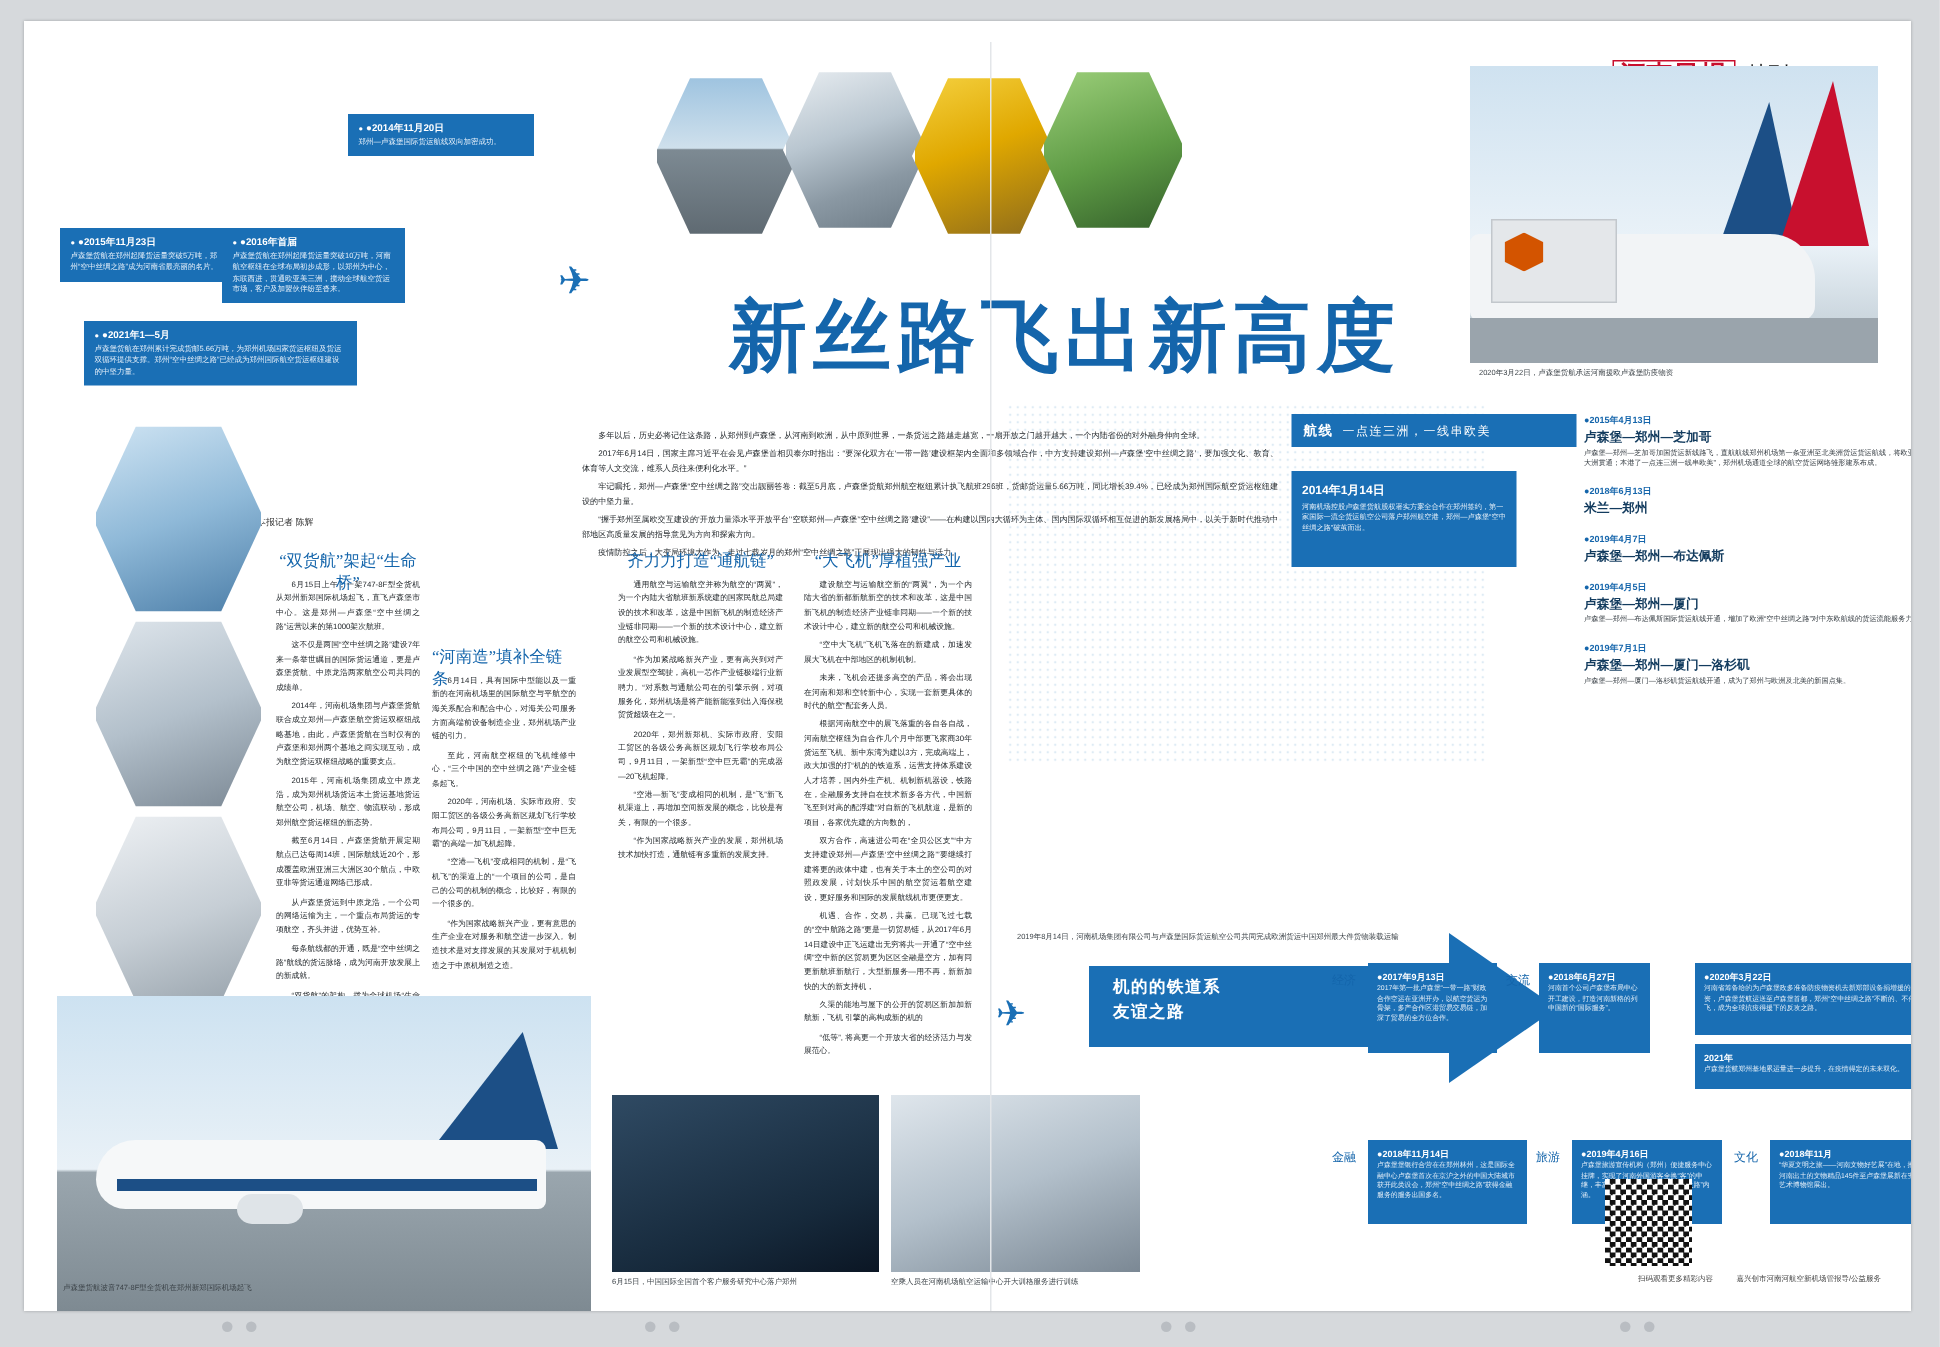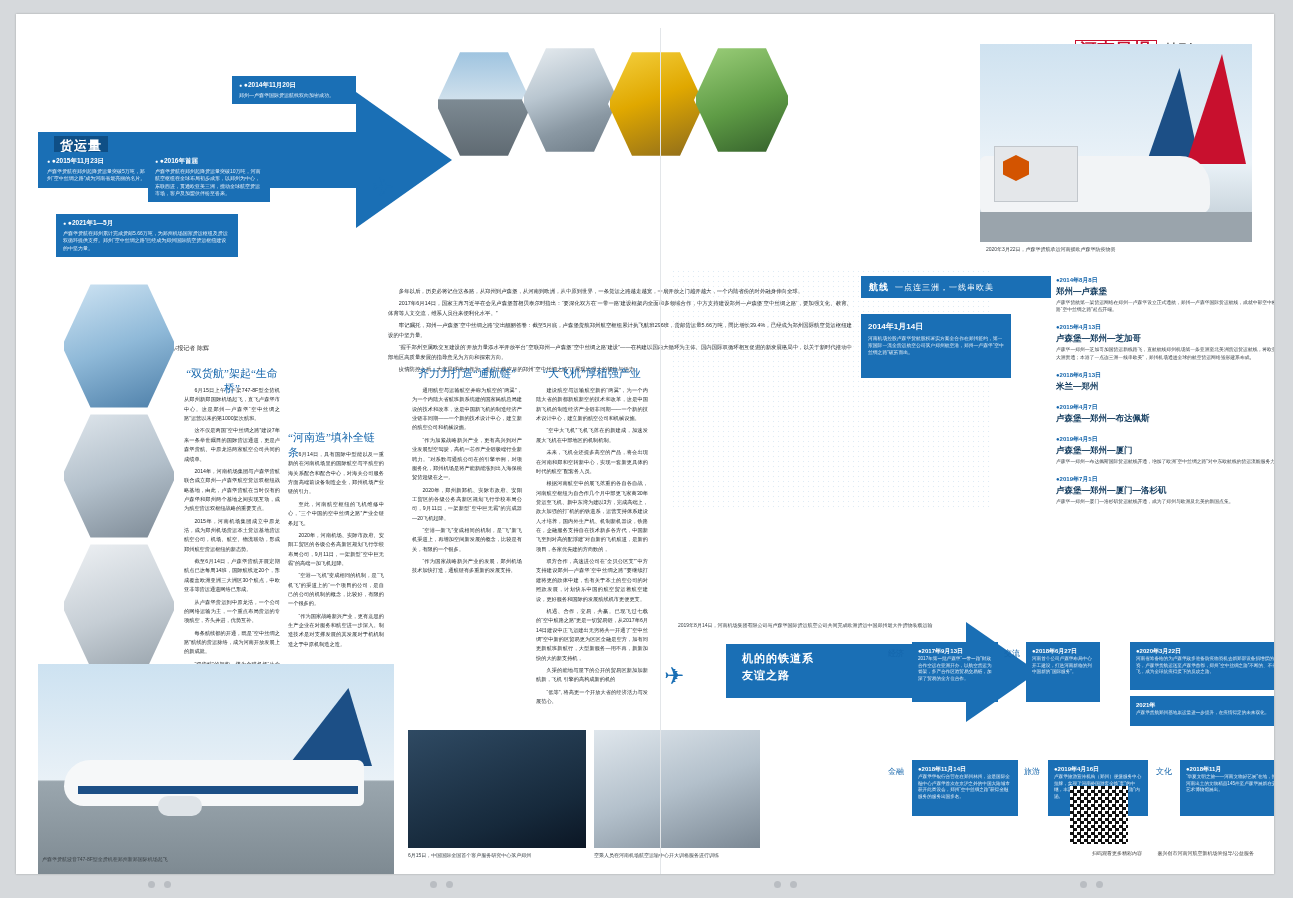--- a/index.html
+++ b/index.html
@@ -152,28 +152,20 @@
 <div id="page">
   <div class="frame"></div>
   <div class="sheet">
 
     <div class="masthead">
       <span class="small">2021年6月15日 星期二</span>
       <span class="logo-cn">河南日报</span>
       <span class="issue">特刊 | 06~07</span>
     </div>
 
-    <div class="arrow-band">
-      <div class="arrow-body"></div>
-      <div class="arrow-head"></div>
-      <div class="tag1">
-        <div class="t">货运量</div>
-        <div class="s">东联西进，搅动全球航空货运市场</div>
-      </div>
-    </div>
 
     <div class="tl-box" style="left:216px;top:62px;width:110px;">
       <div class="h tl-dot">●2014年11月20日</div>
       <div class="b">郑州—卢森堡国际货运航线双向加密成功。</div>
     </div>
     <div class="tl-box" style="left:24px;top:138px;width:100px;">
       <div class="h tl-dot">●2015年11月23日</div>
       <div class="b">卢森堡货航在郑州起降货运量突破5万吨，郑州“空中丝绸之路”成为河南省最亮丽的名片。</div>
     </div>
     <div class="tl-box" style="left:132px;top:138px;width:108px;">
@@ -186,20 +178,21 @@
     </div>
 
     <div class="hexrow">
       <div class="hex p-tarmac" style="left:0;top:4px;"></div>
       <div class="hex p-cargo" style="left:86px;top:0;"></div>
       <div class="hex p-yellow" style="left:172px;top:4px;"></div>
       <div class="hex p-green" style="left:258px;top:0;"></div>
     </div>
 
     <div class="plane-glyph" style="left:356px;top:158px;font-size:26px;">✈</div>
+    <div class="headline">新丝路飞出新高度</div>
 
     <div class="bigphoto">
       <div class="sky"></div>
       <div class="tail2"></div>
       <div class="tail1"></div>
       <div class="fus"></div>
       <div class="crate">
           <i></i>
         </div>
       <div class="ground"></div>
@@ -266,25 +259,20 @@
       <span class="lab">航线</span>
       <span class="sub">一点连三洲，一线串欧美</span>
     </div>
 
     <div class="bluecard">
       <div class="h">2014年1月14日</div>
       <div class="b">河南机场控股卢森堡货航股权署实方案全合作在郑州签约，第一家国际一流全货运航空公司落户郑州航空港，郑州—卢森堡“空中丝绸之路”破茧而出。</div>
     </div>
 
     <div class="rlist">
-      <div class="ritem">
-        <div class="d">●2014年8月8日</div>
-        <div class="t">郑州—卢森堡</div>
-        <div class="x">卢森堡货航第一架货运网络在郑州一卢森堡设立正式通航，郑州—卢森堡国际货运航线，成就中部空中桥之路“空中丝绸之路”起点开端。</div>
-      </div>
       <div class="ritem">
         <div class="d">●2015年4月13日</div>
         <div class="t">卢森堡—郑州—芝加哥</div>
         <div class="x">卢森堡—郑州—芝加哥加国货运新线路飞，直航航线郑州机场第一条亚洲至北美洲货运货运航线，将欧亚美三大洲贯通；本港了一点连三洲一线串欧美”，郑州机场通道全球的航空货运网络雏形建系布成。</div>
       </div>
       <div class="ritem">
         <div class="d">●2018年6月13日</div>
         <div class="t">米兰—郑州</div>
         <div class="x"></div>
       </div>

